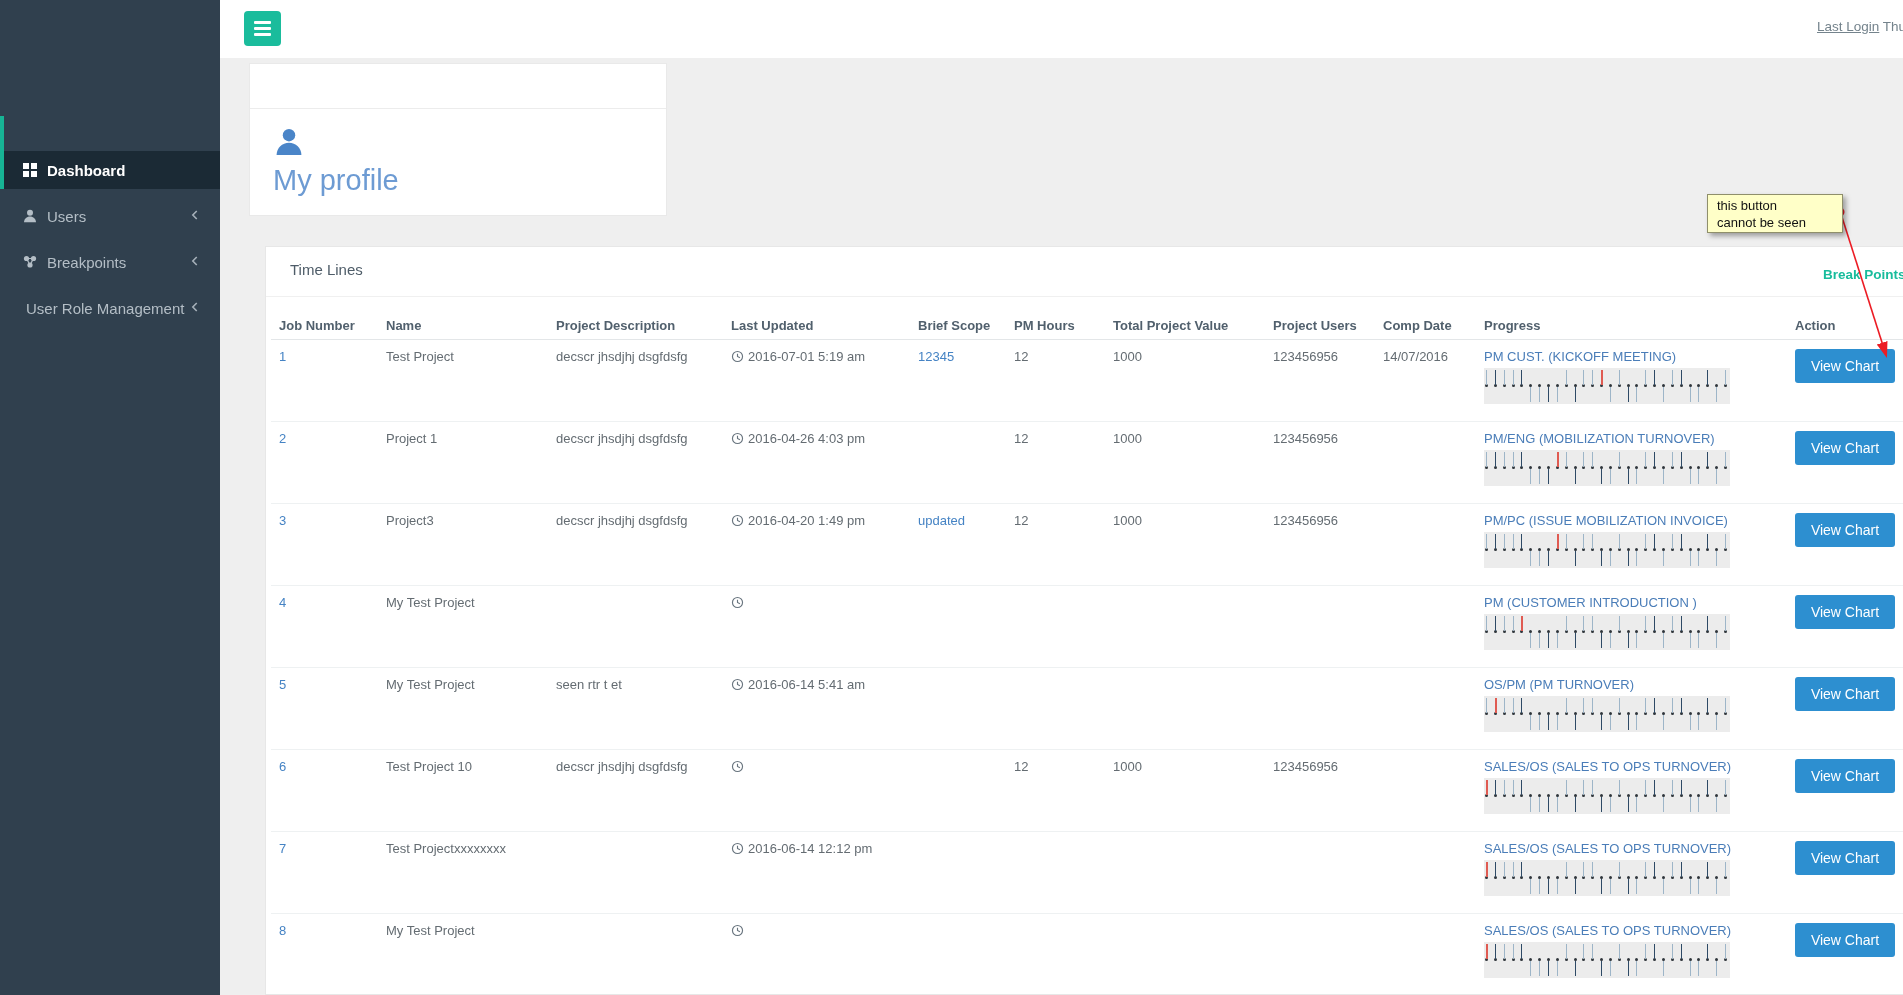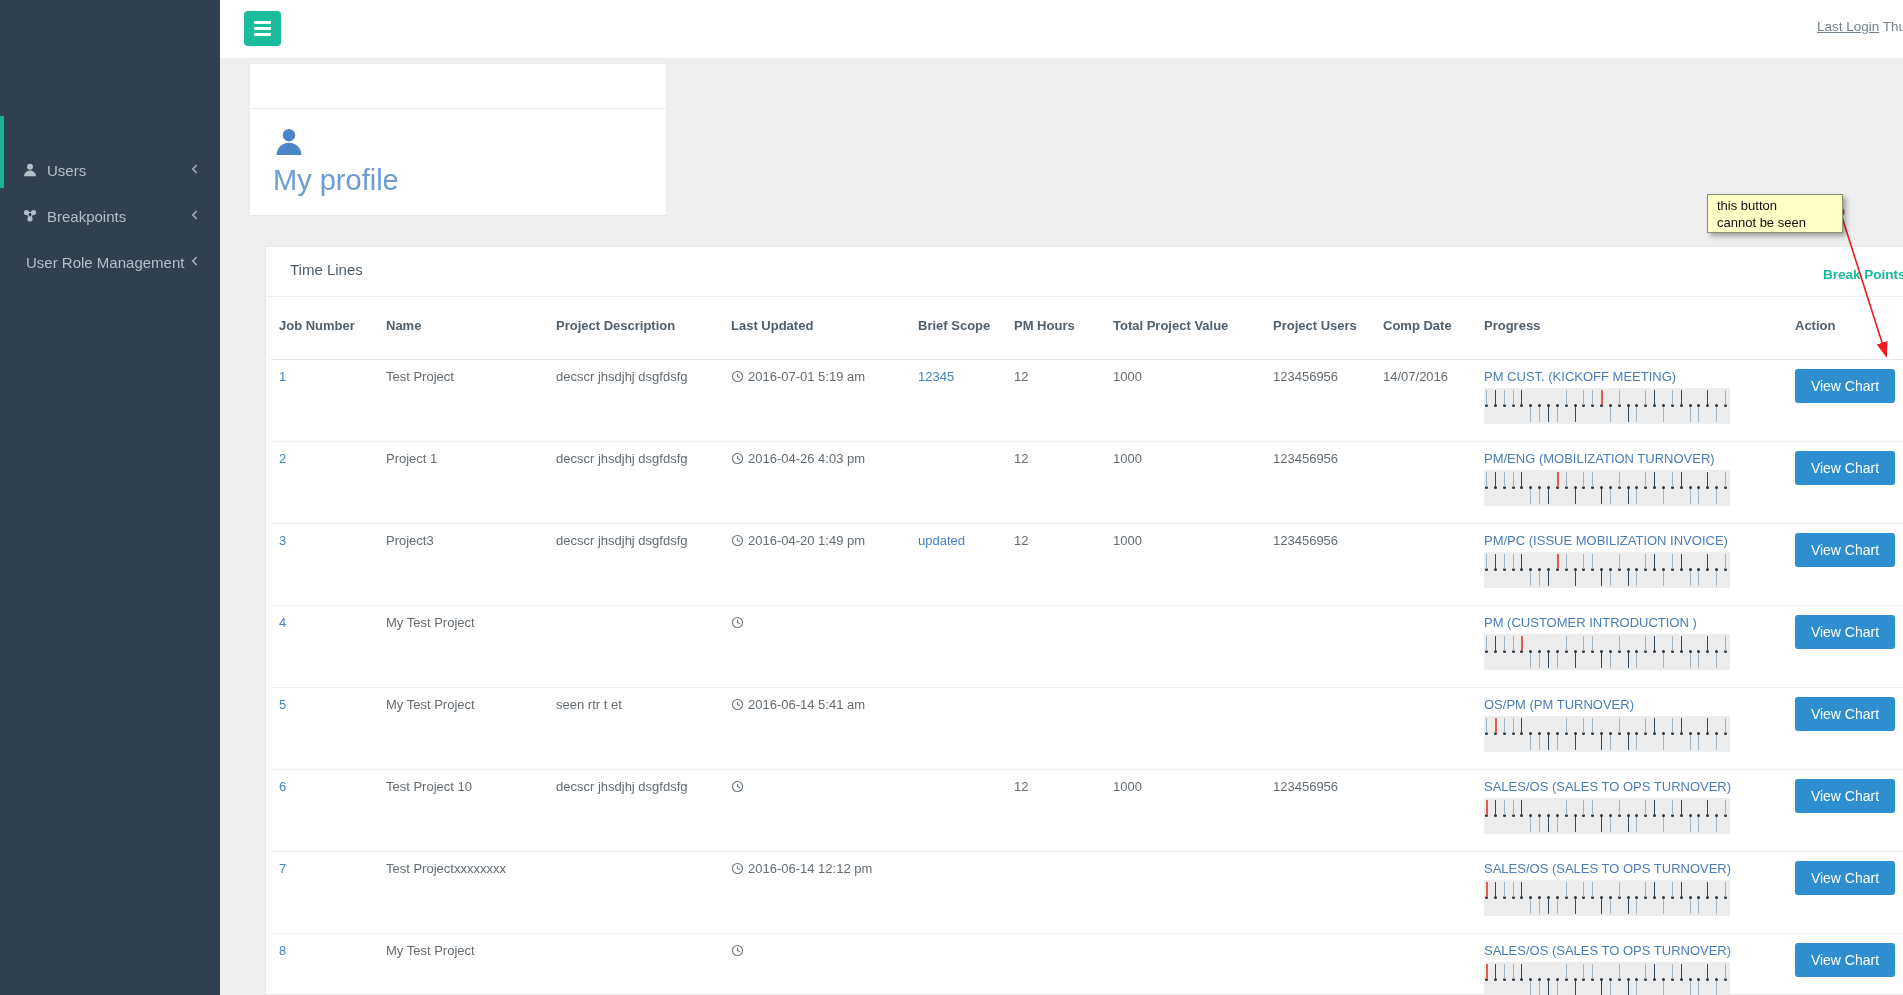--- a/index.html
+++ b/index.html
@@ -60,21 +60,21 @@
   .panel{position:absolute;left:265px;top:246px;width:1638px;height:749px;background:#fff;
          border:1px solid #e7e7e7;border-right:none;}
   .panel-title{position:absolute;left:24px;top:14px;font-size:15px;color:#4e5c68;}
   .panel-link{position:absolute;left:1557px;top:20px;font-size:13.5px;font-weight:bold;
               color:var(--teal);cursor:pointer;white-space:nowrap;}
   .panel-divider{position:absolute;left:0;top:49px;width:100%;height:1px;background:#f0f0f0;}
 
   
   table.tl{position:absolute;left:5px;top:59px;border-collapse:collapse;table-layout:fixed;width:1906px;}
   table.tl th{font-size:13px;font-weight:bold;color:var(--head-text);text-align:left;
-              padding:12px 8px 26px 8px;border-bottom:1px solid #e3e6e8;}
+              padding:12px 8px 6px 8px;border-bottom:1px solid #e3e6e8;}
   table.tl td{vertical-align:top;padding:9px 8px 0 8px;font-size:13px;color:var(--cell-text);
               height:82px;border-top:1px solid #eef1f2;}
   table.tl tr:first-child td{border-top:none;}
   table.tl a{color:var(--link);text-decoration:none;cursor:pointer;}
   .clock{display:inline-block;width:13px;height:13px;vertical-align:-2px;margin-right:4px;color:#68747e;}
   .clock svg{width:13px;height:13px;}
   .p-label{font-size:13px;color:#4a7db8;white-space:nowrap;}
   .mini-chart{position:relative;width:246px;height:36px;background:#ececec;margin-top:4px;overflow:hidden;}
   .tick{position:absolute;width:1px;background:var(--tick-steel);}
   .tick.up{top:2px;height:15px;}
@@ -85,20 +85,31 @@
   .actions{display:flex;gap:8px;}
   .btn-vc{width:100px;height:34px;background:var(--btn-blue);color:#fff;border:none;border-radius:3px;
           font-size:14px;font-family:"Liberation Sans",sans-serif;cursor:pointer;flex:none;}
 </style>
 </head>
 <body>
 
 <nav class="sidebar">
   <div class="green-bar"></div>
   <div class="side-menu" id="side-menu">
+      <div class="side-item active">
+        <span class="icn">
+          <svg viewBox="0 0 16 16" fill="currentColor">
+            <rect x="1" y="1" width="6" height="6"></rect>
+            <rect x="9" y="1" width="6" height="6"></rect>
+            <rect x="1" y="9" width="6" height="6"></rect>
+            <rect x="9" y="9" width="6" height="6"></rect>
+          </svg>
+        </span>
+        <span class="lbl">Dashboard</span>
+      </div>
       <div class="side-item">
         <span class="icn">
           <svg viewBox="0 0 16 16" fill="currentColor">
             <circle cx="8" cy="4.8" r="3"></circle>
             <path d="M2 14.3c0-3.3 2.7-5.9 6-5.9s6 2.6 6 5.9z"></path>
           </svg>
         </span>
         <span class="lbl">Users</span>
         <span class="chev"><svg viewBox="0 0 16 16" fill="none" stroke="currentColor" stroke-width="1.8">
             <polyline points="10,3.5 5.5,8 10,12.5"></polyline>

